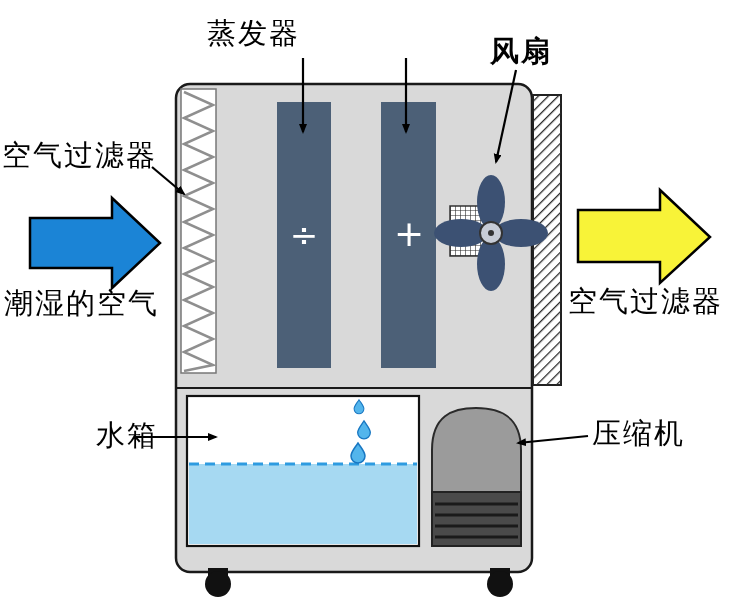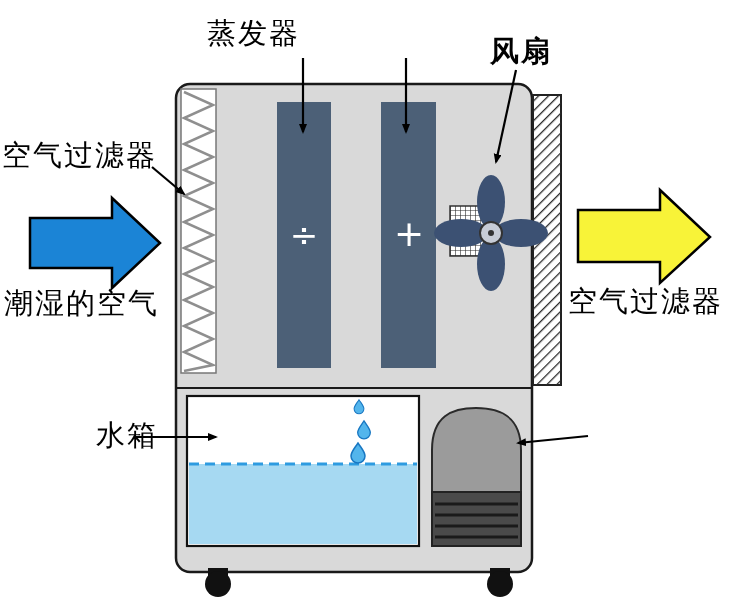--- a/index.html
+++ b/index.html
@@ -125,14 +125,15 @@
       <line x1="588" y1="436" x2="518" y2="443" marker-end="url(#ah)"></line>
     </g>
   </svg>
 
   <div class="lbl" style="left:207px;top:18px;">蒸发器</div>
   <div class="lbl" style="left:490px;top:36px;font-weight:bold;">风扇</div>
   <div class="lbl" style="left:2px;top:140px;">空气过滤器</div>
   <div class="lbl" style="left:4px;top:288px;">潮湿的空气</div>
   <div class="lbl" style="left:568px;top:286px;">空气过滤器</div>
   <div class="lbl" style="left:72px;top:420px;margin-left:24px;">水箱</div>
+  <div class="lbl" style="left:592px;top:418px;">压缩机</div>
 
 </div>
 
 </body></html>

